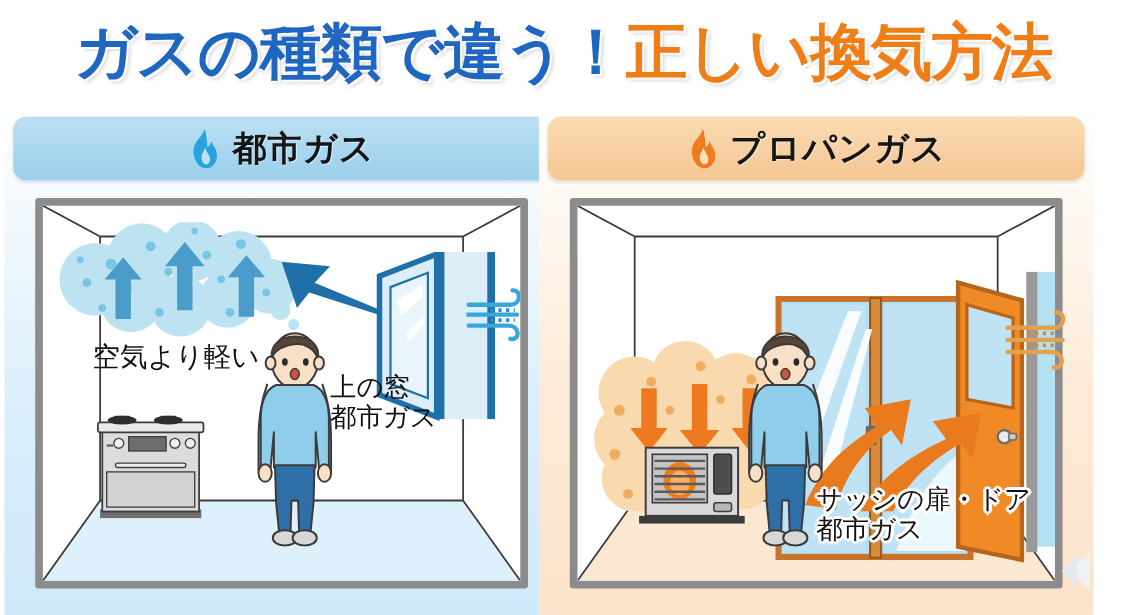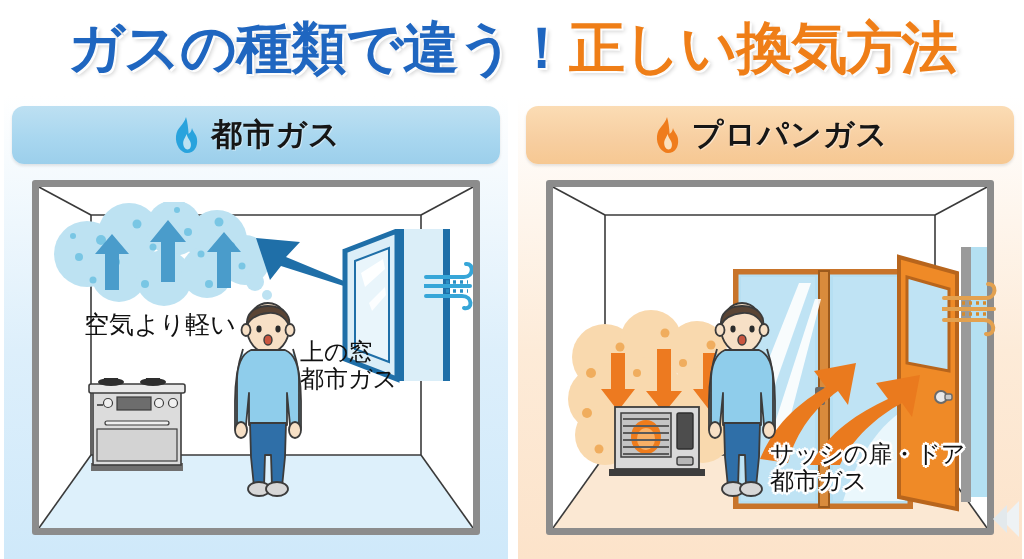--- a/index.html
+++ b/index.html
@@ -26,21 +26,21 @@
   }
   .t-blue  { color: #1f66c0; text-shadow: 2px 2px 0 rgba(255,255,255,0.95), 3px 3px 4px rgba(0,0,0,0.18); }
   .t-orange{ color: #ef7e17; text-shadow: 2px 2px 0 rgba(255,255,255,0.95), 3px 3px 4px rgba(0,0,0,0.18); }
 
   
   .panel {
     position: absolute; top: 96px; width: 504px; height: 463px;
     overflow: hidden;
   }
   .panel-left  { left: 4px;  background: linear-gradient(180deg,#ffffff 0%, #ddeffb 55%, #cfe9fa 100%); }
-  .panel-right { left: 518px; background: linear-gradient(180deg,#ffffff 0%, #fdebd8 55%, #fce3ca 100%); }
+  .panel-right { left: 490px; background: linear-gradient(180deg,#ffffff 0%, #fdebd8 55%, #fce3ca 100%); }
 
   .panel-header {
     position: absolute; left: 8px; top: 10px; width: 488px; height: 58px;
     border-radius: 12px;
     display: flex; align-items: center; justify-content: center; gap: 10px;
     box-shadow: 0 2px 3px rgba(0,0,0,0.10);
   }
   .hdr-left  { background: linear-gradient(180deg,#bde0f2 0%, #a7d6ef 60%, #9ccfeb 100%); }
   .hdr-right { background: linear-gradient(180deg,#fbdcb4 0%, #f7ceA0 60%, #f6c892 100%); }
   .hdr-label {

